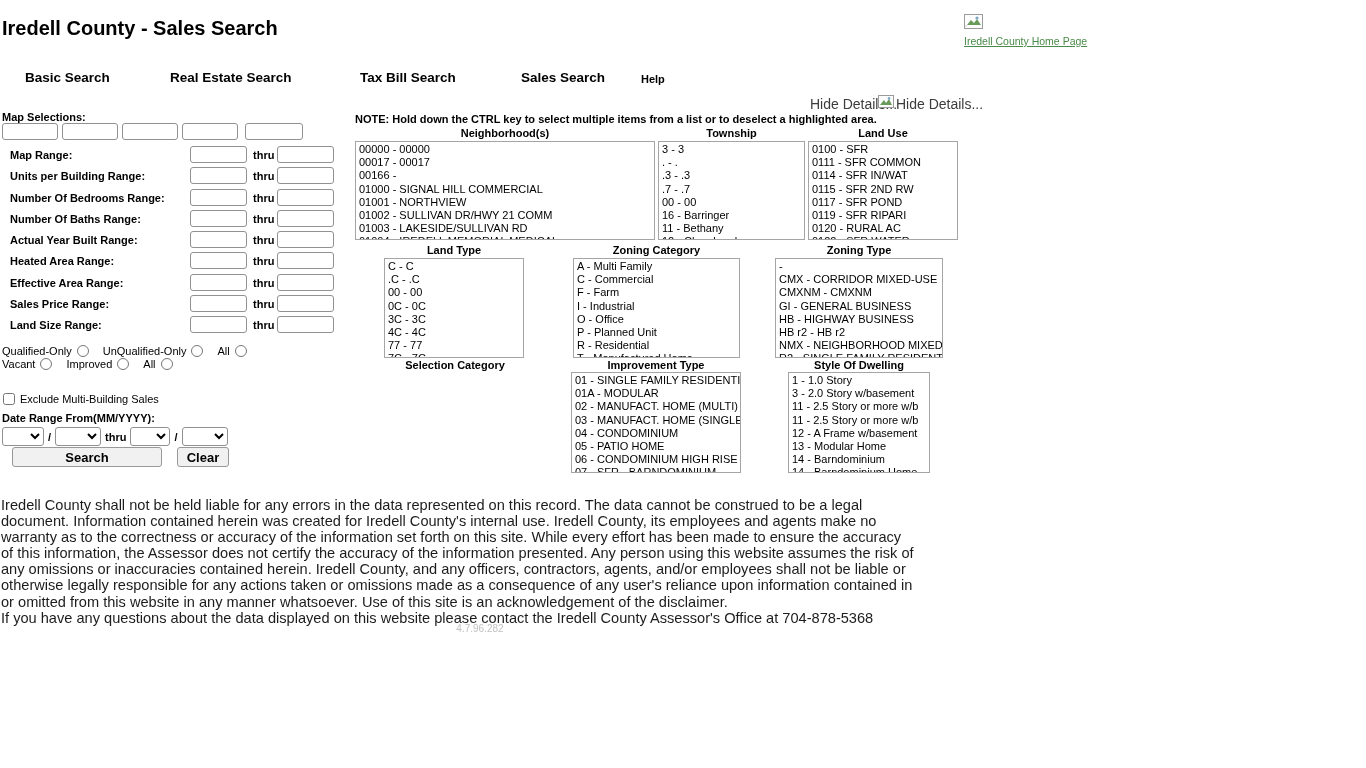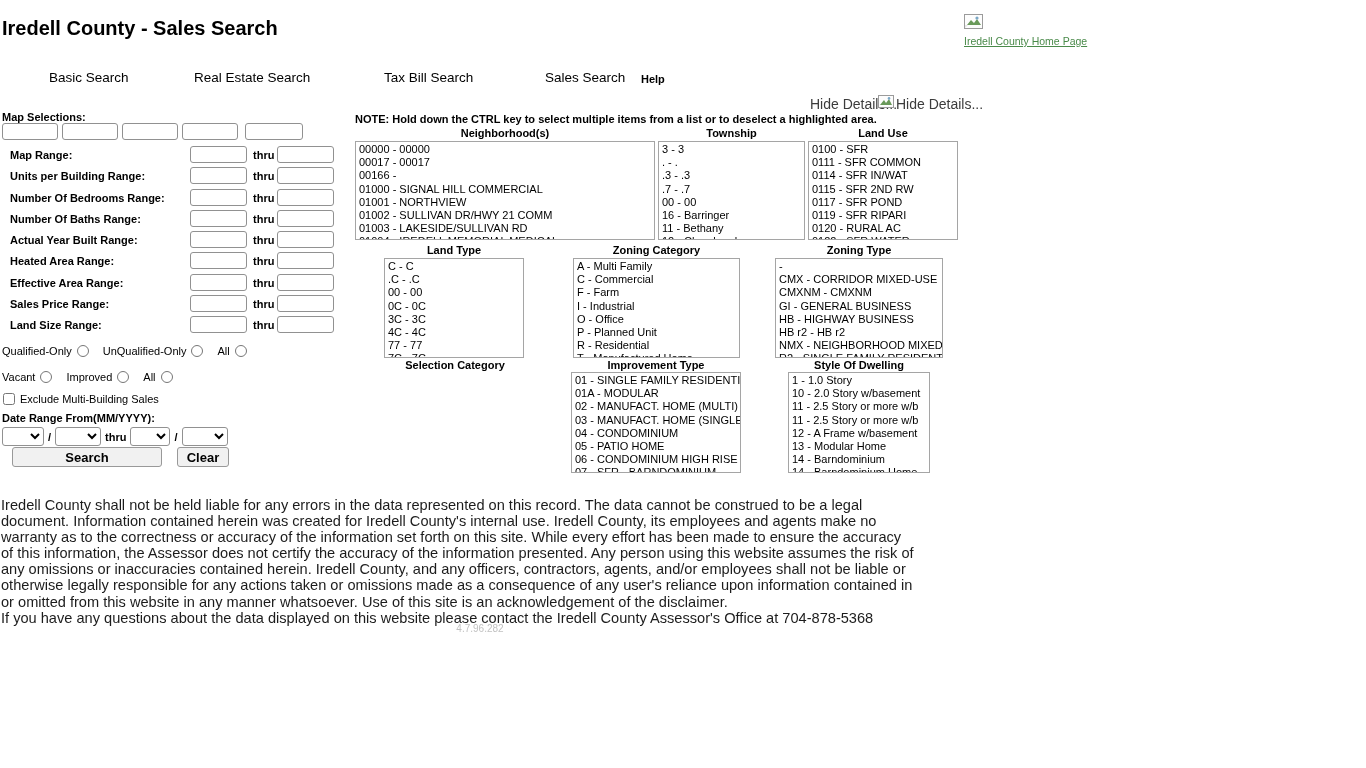--- a/index.html
+++ b/index.html
@@ -4,21 +4,21 @@
 <style>
   html,body{margin:0;padding:0;background:#fff;}
   #page{position:relative;width:1366px;height:768px;background:#fff;overflow:hidden;
         font-family:"Liberation Sans","DejaVu Sans",sans-serif;color:#000;}
   .abs{position:absolute;}
   #page-title{left:2px;top:17px;font-size:20px;font-weight:bold;letter-spacing:0;}
   
   #home-link{left:964px;top:14px;width:140px;cursor:pointer;}
   #home-link .txt{display:block;margin-top:2px;font-size:10.5px;color:#4a8a4a;text-decoration:underline;}
   
-  .nav-link{top:70px;font-size:13.5px;font-weight:normal;cursor:pointer;white-space:nowrap;margin-left:24px;}
+  .nav-link{top:70px;font-size:13.5px;font-weight:bold;cursor:pointer;white-space:nowrap;}
   #nav-help{left:641px;top:73px;font-size:11px;font-weight:bold;cursor:pointer;}
   
   .hide-link{top:96px;font-size:14px;color:#3c3c3c;cursor:pointer;white-space:nowrap;}
   
   .blabel{font-size:11px;font-weight:bold;white-space:nowrap;}
   .tin{box-sizing:border-box;height:17px;border:1px solid #919191;border-radius:3px;background:#fff;
        font-size:11px;padding:0 3px;font-family:inherit;}
   .mapbox{top:123px;width:56px;position:absolute;}
   .range-row{position:absolute;left:8px;width:332px;height:20px;}
   .rlabel{position:absolute;left:2px;top:3px;font-size:11px;font-weight:bold;white-space:nowrap;}
@@ -151,21 +151,21 @@
 
   <div class="abs radio-row" style="left:2px;top:345px">
     <span>Qualified-Only</span>
     <input type="radio" name="qual" style="">
     <span>UnQualified-Only</span>
     <input type="radio" name="qual" style="">
     <span>All</span>
     <input type="radio" name="qual" style="">
   </div>
 
-  <div class="abs radio-row" style="left:2px;top:371px">
+  <div class="abs radio-row" style="left:2px;top:358px">
     <span>Vacant</span>
     <input type="radio" name="vac" style="">
     <span>Improved</span>
     <input type="radio" name="vac" style="">
     <span>All</span>
     <input type="radio" name="vac" style="">
   </div>
 
   <div class="abs" id="exclude-row" style="left:0;top:393px">
     <input type="checkbox" style="">
@@ -268,21 +268,21 @@
       <div class="opt">01A - MODULAR</div>
       <div class="opt">02 - MANUFACT. HOME (MULTI)</div>
       <div class="opt">03 - MANUFACT. HOME (SINGLE)</div>
       <div class="opt">04 - CONDOMINIUM</div>
       <div class="opt">05 - PATIO HOME</div>
       <div class="opt">06 - CONDOMINIUM HIGH RISE</div>
       <div class="opt">07 - SFR - BARNDOMINIUM</div>
     </div>
   <div class="listbox" style="left:788px;top:372px;width:142px;height:101px">
       <div class="opt">1 - 1.0 Story</div>
-      <div class="opt">10 - 2.0 Story w/basement</div>
+      <div class="opt">3 - 2.0 Story w/basement</div>
       <div class="opt">11 - 2.5 Story or more w/b</div>
       <div class="opt">11 - 2.5 Story or more w/b</div>
       <div class="opt">12 - A Frame w/basement</div>
       <div class="opt">13 - Modular Home</div>
       <div class="opt">14 - Barndominium</div>
       <div class="opt">14 - Barndominium Home</div>
     </div>
 
   <div class="abs" id="disclaimer">
       <div class="dline">Iredell County shall not be held liable for any errors in the data represented on this record. The data cannot be construed to be a legal</div>

